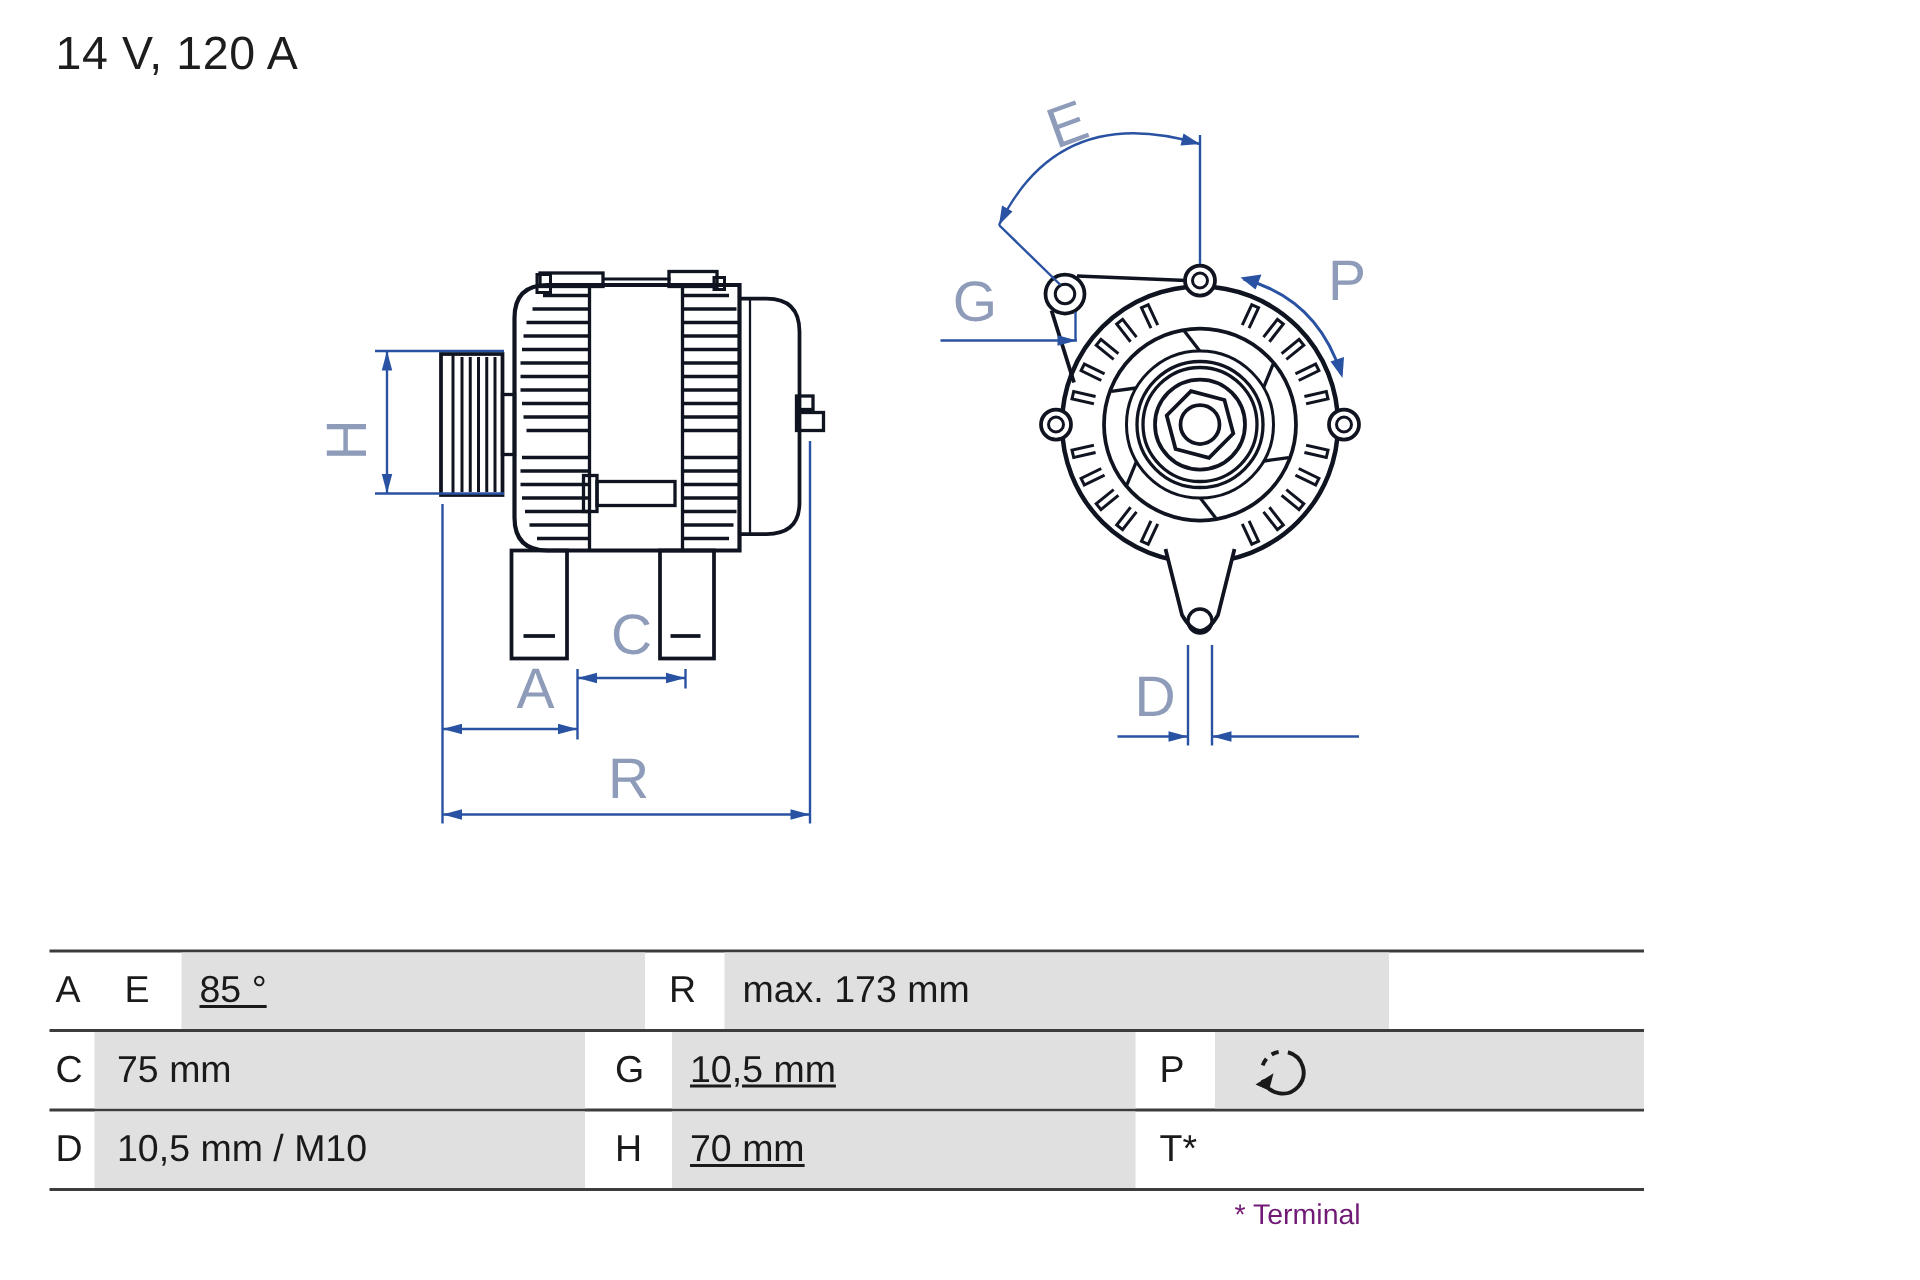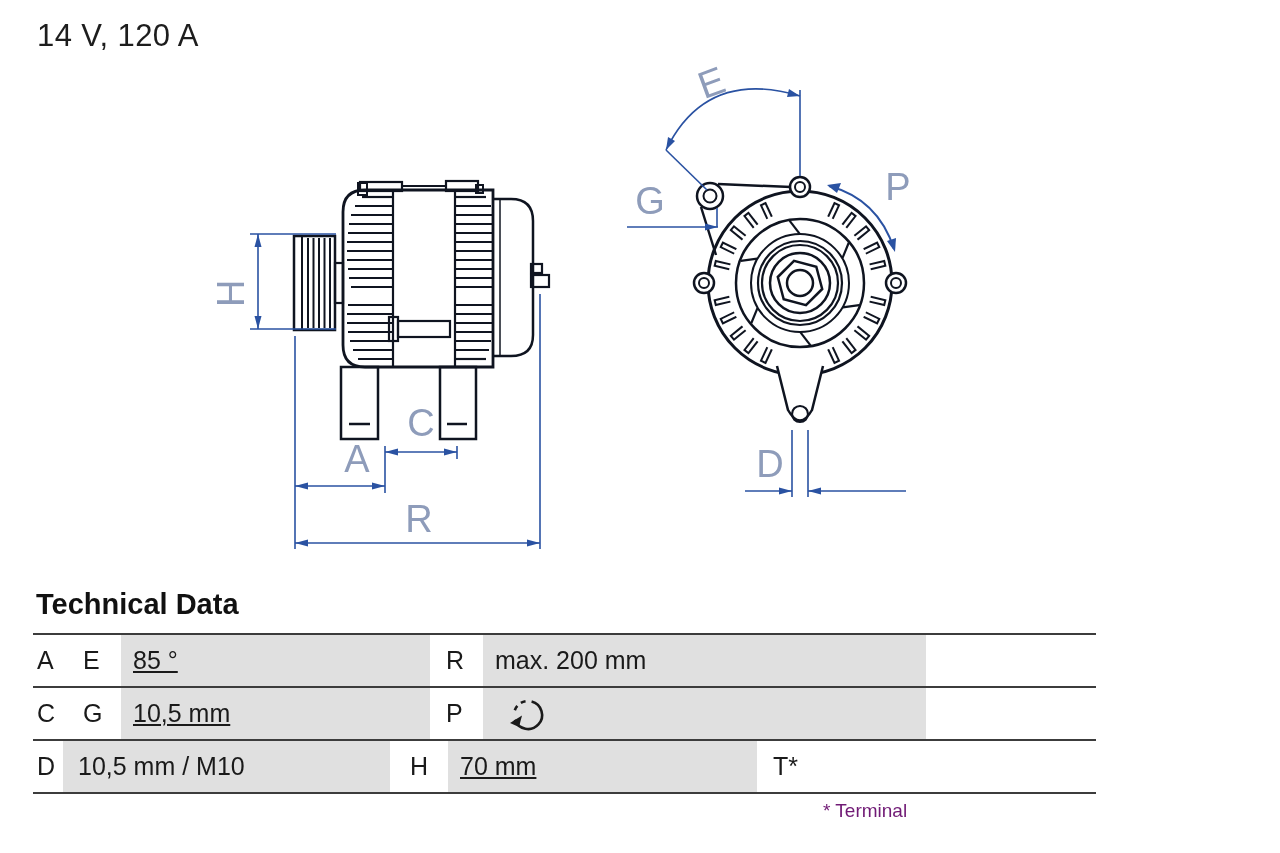--- a/index.html
+++ b/index.html
@@ -257,32 +257,32 @@
       <rect x="1243" y="500" width="9" height="17" stroke-width="2"></rect>
       <rect x="1180" y="539" width="18" height="9" stroke-width="2"></rect>
       <rect x="1132" y="480" width="113" height="61" rx="10" fill="#ffffff" stroke-width="2.5"></rect>
       <rect x="1141" y="487" width="95" height="47" rx="9" stroke-width="2"></rect>
       <rect x="1147" y="492" width="83" height="37" rx="7" stroke-width="2"></rect>
       <rect x="1184" y="505" width="16" height="5" fill="#1a1a1a" stroke="none"></rect>
       <rect x="1208" y="505" width="16" height="5" fill="#1a1a1a" stroke="none"></rect>
     </g>
   </svg>
 
-  <div class="tech-head">Technical Data</div>
 
   <div class="tbl">
     <div class="t-row">
       <div class="cell k1">A</div>
       <div class="cell k2">E</div>
       <div class="cell v2">85 °</div>
       <div class="cell k3">R</div>
-      <div class="cell v3">max. 200 mm</div>
+      <div class="cell v3">max. 173 mm</div>
     </div>
     <div class="t-row">
       <div class="cell k1">C</div>
+      <div class="cell v1">75 mm</div>
       <div class="cell k2">G</div>
       <div class="cell v2">10,5 mm</div>
       <div class="cell k3">P</div>
       <div class="cell v3">
         <svg class="rot-icon" width="42" height="40" viewBox="0 0 42 40">
           <path d="M24.6,7.5 A14,14 0 1 1 7.9,25.8" fill="none" stroke="#1a1a1a" stroke-width="2.6"></path>
           <path d="M7.8,16.2 A14,14 0 0 1 18.6,7.2" fill="none" stroke="#1a1a1a" stroke-width="2.6" stroke-dasharray="5 4.5"></path>
           <polygon points="3,29 15,21.5 12,33" fill="#1a1a1a"></polygon>
         </svg>
       </div>

